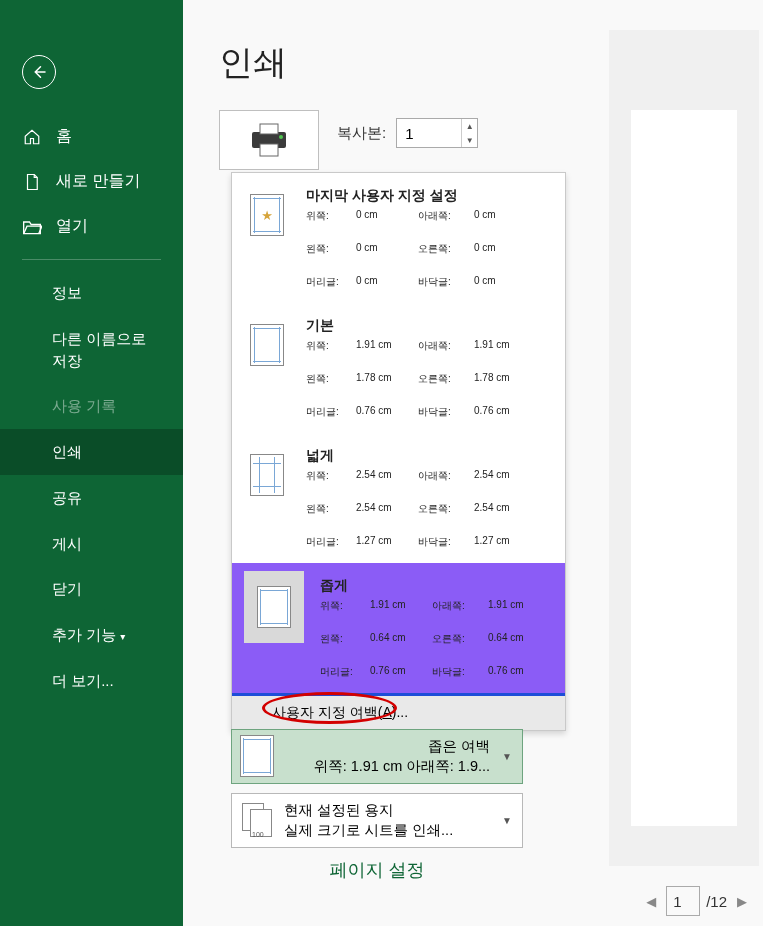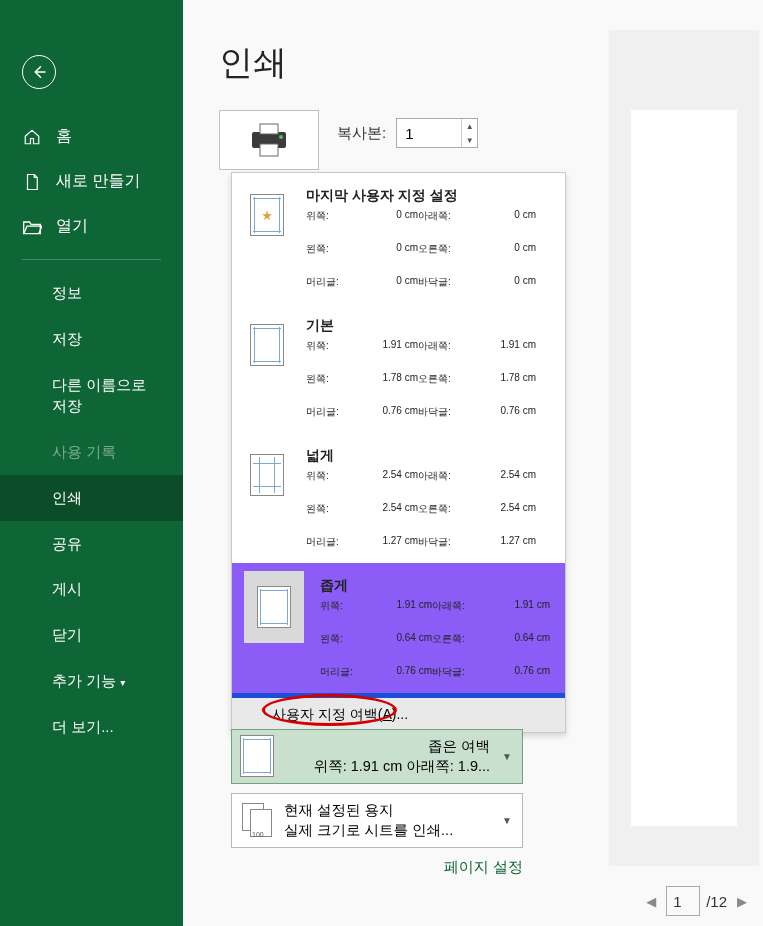--- a/index.html
+++ b/index.html
@@ -45,39 +45,39 @@
 .page-glyph .right { top: 2px; bottom: 2px; right: 3px; width: 1px; }
 .page-glyph .star { position: absolute; top: 50%; left: 50%; transform: translate(-50%,-50%); color: #d6a43a; font-size: 13px; }
 .page-glyph.wide .top { top: 8px; } .page-glyph.wide .bottom { bottom: 8px; }
 .page-glyph.wide .left { left: 8px; } .page-glyph.wide .right { right: 8px; }
 .page-glyph.narrow .left { left: 2px; } .page-glyph.narrow .right { right: 2px; }
 
 .mopt-body { flex: 1; font-size: 14px; color: #222; }
 .mopt-title { font-weight: 600; margin-bottom: 4px; }
 .mgrid { display: grid; grid-template-columns: 50px 62px 56px 62px; row-gap: 19px; font-size: 10px; }
 .mgrid span.lbl { text-align: left; }
-.mgrid span.val { text-align: right; }
-
-.custom-row { border-top: 5px solid #1d4ed8; background: #e9e9e9; padding: 8px 40px; font-size: 14px; cursor: pointer; position: relative; }
+.mgrid span.val { text-align: left; }
+
+.custom-row { border-top: 3px solid #1d4ed8; background: #e9e9e9; padding: 8px 40px; font-size: 14px; cursor: pointer; position: relative; }
 .anno-ellipse { position: absolute; left: 30px; top: -4px; width: 135px; height: 32px; border: 3px solid #d30000; border-radius: 50% / 50%; pointer-events: none; }
 .custom-row .u { text-decoration: underline; }
 
 
 .setting-row { width: 292px; border: 1px solid #b8b8b8; background: #fff; position: absolute; left: 231px; display: flex; align-items: center; padding: 6px 8px; gap: 10px; }
 .setting-row.sel { background: #c8e0cd; border-color: #6ea47f; text-align: right; }
 .setting-row .ico { width: 34px; height: 40px; flex: none; display:flex; align-items:center; justify-content:center; }
 .setting-row .txt { flex: 1; font-size: 14.5px; line-height: 1.4; }
 .setting-row .caret { font-size: 10px; color: #555; cursor: pointer; padding: 2px; }
 .double-page { position: relative; width: 30px; height: 34px; }
 .double-page .pg { position: absolute; width: 22px; height: 28px; border: 1px solid #888; background: #fff; }
 .double-page .pg1 { left:0; top:0; }
 .double-page .pg2 { left:8px; top:6px; }
 .double-page .num { position: absolute; left: 10px; bottom: -1px; font-size: 7px; color: #555; }
 
-.page-setup-link { position: absolute; left: 231px; width: 292px; text-align: right; font-size: 15px; color: #0e6535; cursor: pointer; }
+.page-setup-link { position: absolute; left: 231px; width: 292px; text-align: center; font-size: 18px; color: #0e6535; cursor: pointer; }
 
 
 .preview { position: absolute; right: 4px; top: 30px; width: 150px; bottom: 60px; background: #f0f0f0; }
 .preview .sheet { position: absolute; left: 22px; top: 80px; right: 22px; bottom: 40px; background: #fff; }
 
 
 .pager { position: absolute; right: 12px; bottom: 10px; display: flex; align-items: center; gap: 6px; font-size: 15px; color: #333; }
 .pager .arrow { font-size: 13px; color: #888; cursor: pointer; padding: 2px 4px; }
 .pager .pnum { width: 34px; height: 30px; border: 1px solid #aaa; display: flex; align-items: center; padding: 0 6px; }
 </style>
@@ -114,21 +114,20 @@
             <path d="M2 4 H9 L11 7 H22 V18 H2 Z" fill="none" stroke="#fff" stroke-width="1.6"></path>
             <path d="M2 18 L6 9 H24 L20 18" fill="none" stroke="#fff" stroke-width="1.6"></path>
           </svg>
         </span>
         <span>열기</span>
       </div>
     </div>
   <div class="divider"></div>
   <div id="nav-sub">
       <div class="nav-sub"><span>정보</span></div>
-      <div class="nav-sub"><span>저장</span></div>
       <div class="nav-sub"><span>다른 이름으로 저장</span></div>
       <div class="nav-sub disabled"><span>사용 기록</span></div>
       <div class="nav-sub active"><span>인쇄</span></div>
       <div class="nav-sub"><span>공유</span></div>
       <div class="nav-sub"><span>게시</span></div>
       <div class="nav-sub"><span>닫기</span></div>
       <div class="nav-sub"><span>추가 기능 <span style="font-size:10px;">▾</span></span></div>
       <div class="nav-sub"><span>더 보기...</span></div>
     </div>
 </div>

